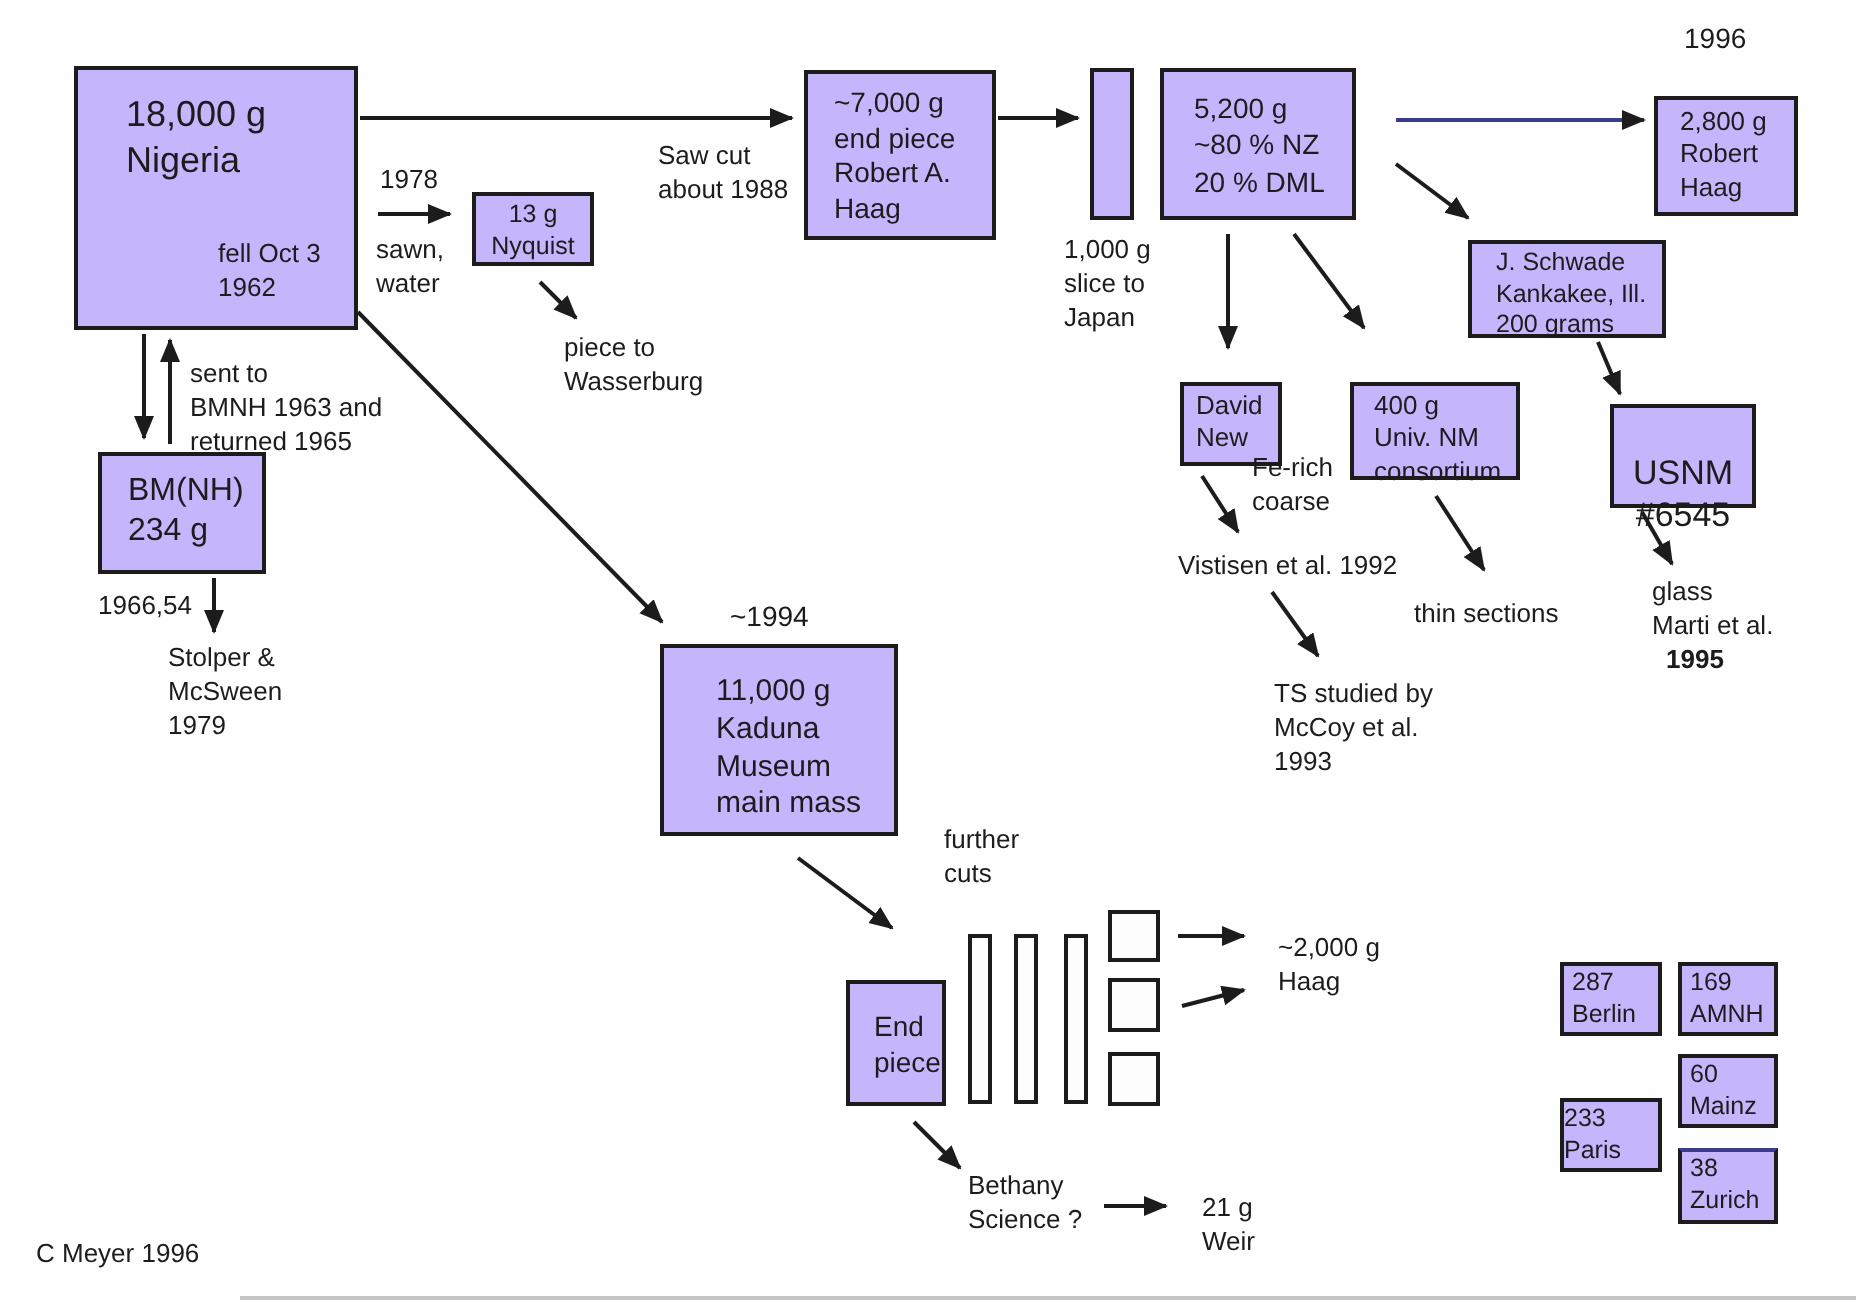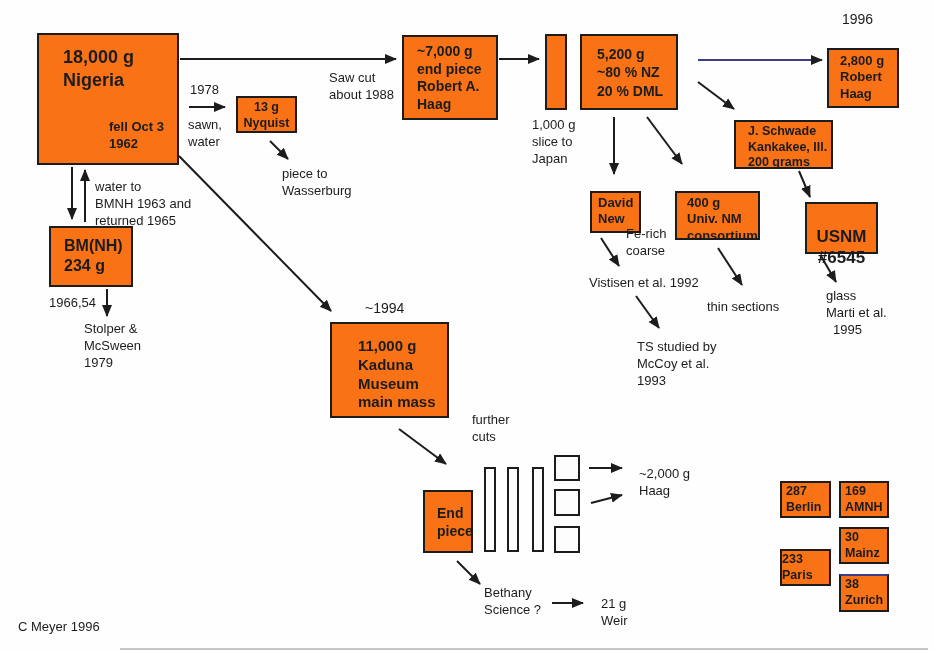--- a/index.html
+++ b/index.html
@@ -1,20 +1,20 @@
 <!DOCTYPE html>
 <html><head>
 <meta charset="utf-8">
 <style>
   html,body{margin:0;padding:0;background:#ffffff;}
   .canvas{
     position:relative;width:934px;height:651px;background:#fefefe;
     font-family:"Liberation Sans","DejaVu Sans",sans-serif;color:#1c1c1c;overflow:hidden;
   }
-  .box{position:absolute;border:2px solid #1c1c1c;background:#f97316;box-sizing:border-box;line-height:1.25;font-weight:bold;}
+  .box{position:absolute;border:2px solid #1c1c1c;background:#c4b5fd;box-sizing:border-box;line-height:1.25;}
   .lbl{position:absolute;font-size:13px;line-height:1.3;white-space:nowrap;}
   .arrows{position:absolute;left:0;top:0;width:934px;height:651px;}
   .arrows line{stroke:#1c1c1c;stroke-width:2;}
   .arrows line.blue{stroke:#3c3c8c;}
   .arrows line.scan{stroke:#9a9a9a;stroke-width:2;opacity:.55;}
   
   .b-nigeria{left:37px;top:33px;width:142px;height:132px;}
   .nigeria-title{position:absolute;left:24px;top:11px;font-size:18px;line-height:1.3;}
   .nigeria-note{position:absolute;left:70px;top:84px;font-size:13px;line-height:1.3;}
   .b-nyquist{left:236px;top:96px;width:61px;height:37px;font-size:12.5px;text-align:center;padding-top:2px;}
@@ -44,21 +44,21 @@
   .l-wasserburg{left:282px;top:166px;}
   .l-slicejapan{left:532px;top:117px;}
   .l-sentto{left:95px;top:179px;}
   .l-1966{left:49px;top:295px;}
   .l-stolper{left:84px;top:321px;}
   .l-ferich{left:626px;top:226px;}
   .l-vistisen{left:589px;top:275px;text-align:center;}
   .l-thinsections{left:707px;top:299px;}
   .l-mccoy{left:637px;top:339px;}
   .l-glassmarti{left:826px;top:288px;}
-  .l-glassmarti .indent{margin-left:7px;}
+  .l-glassmarti .indent{margin-left:7px;font-weight:bold;}
   .l-1994{left:365px;top:299px;font-size:14px;}
   .l-furthercuts{left:472px;top:412px;}
   .l-haag2000{left:639px;top:466px;}
   .l-bethany{left:484px;top:585px;}
   .l-weir{left:601px;top:596px;}
   .l-credit{left:18px;top:619px;}
 </style>
 </head>
 <body>
 
@@ -184,21 +184,21 @@
   </div>
   <div class="box b-amnh">
     <div>169</div>
     <div>AMNH</div>
   </div>
   <div class="box b-paris">
     <div>233</div>
     <div>Paris</div>
   </div>
   <div class="box b-mainz">
-    <div>30</div>
+    <div>60</div>
     <div>Mainz</div>
   </div>
   <div class="box b-zurich">
     <div>38</div>
     <div>Zurich</div>
   </div>
 
   <div class="lbl l-1996">1996</div>
 
   <div class="lbl l-sawcut">
@@ -218,21 +218,21 @@
     <div>Wasserburg</div>
   </div>
 
   <div class="lbl l-slicejapan">
     <div>1,000 g</div>
     <div>slice to</div>
     <div>Japan</div>
   </div>
 
   <div class="lbl l-sentto">
-    <div>water to</div>
+    <div>sent to</div>
     <div>BMNH 1963 and</div>
     <div>returned 1965</div>
   </div>
 
   <div class="lbl l-1966">1966,54</div>
 
   <div class="lbl l-stolper">
     <div>Stolper &amp;</div>
     <div>McSween</div>
     <div>1979</div>

